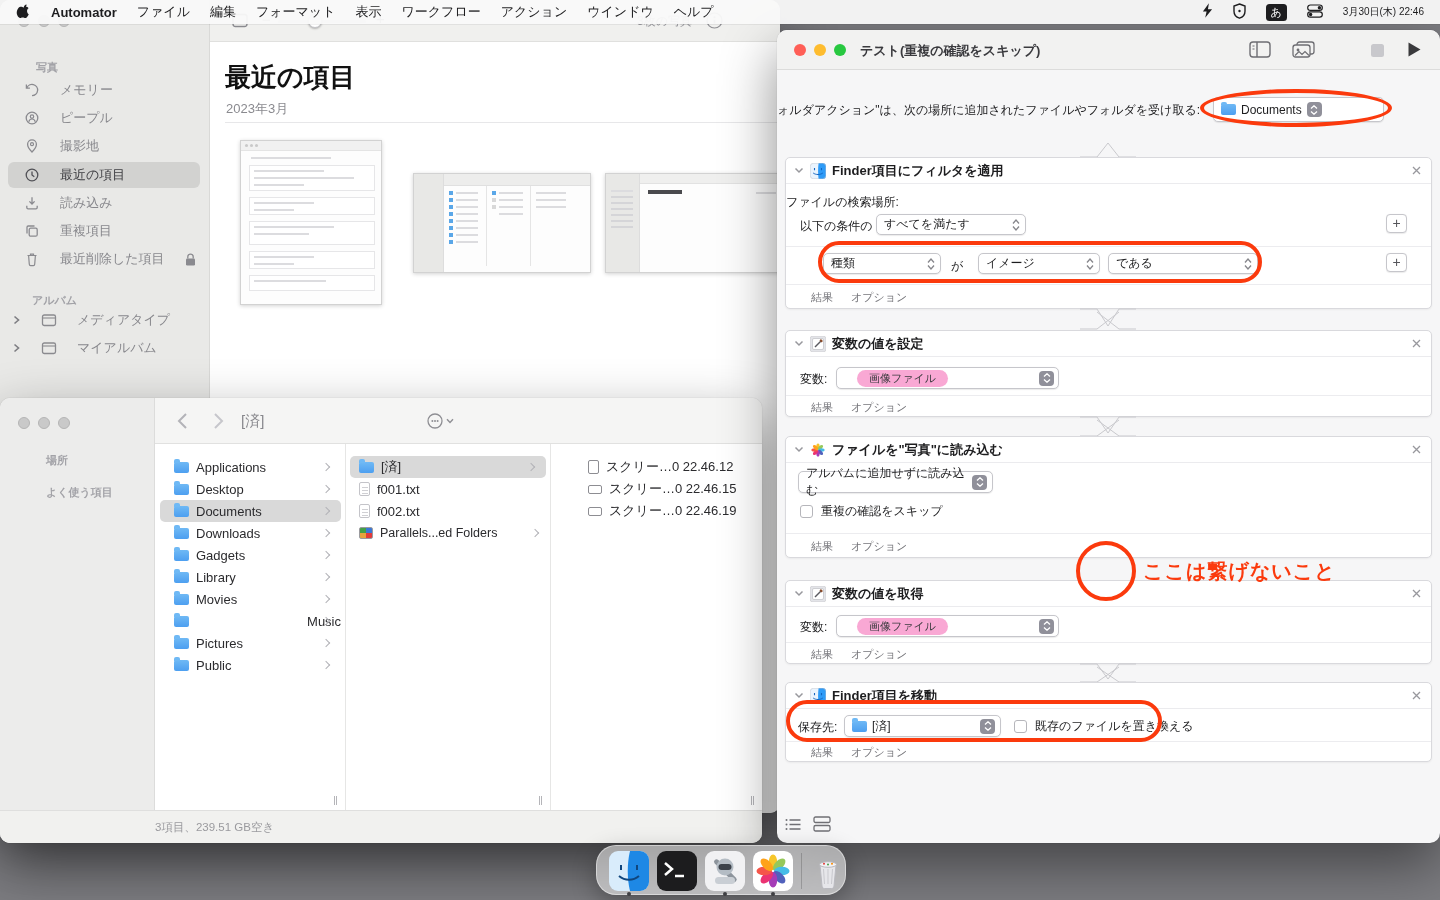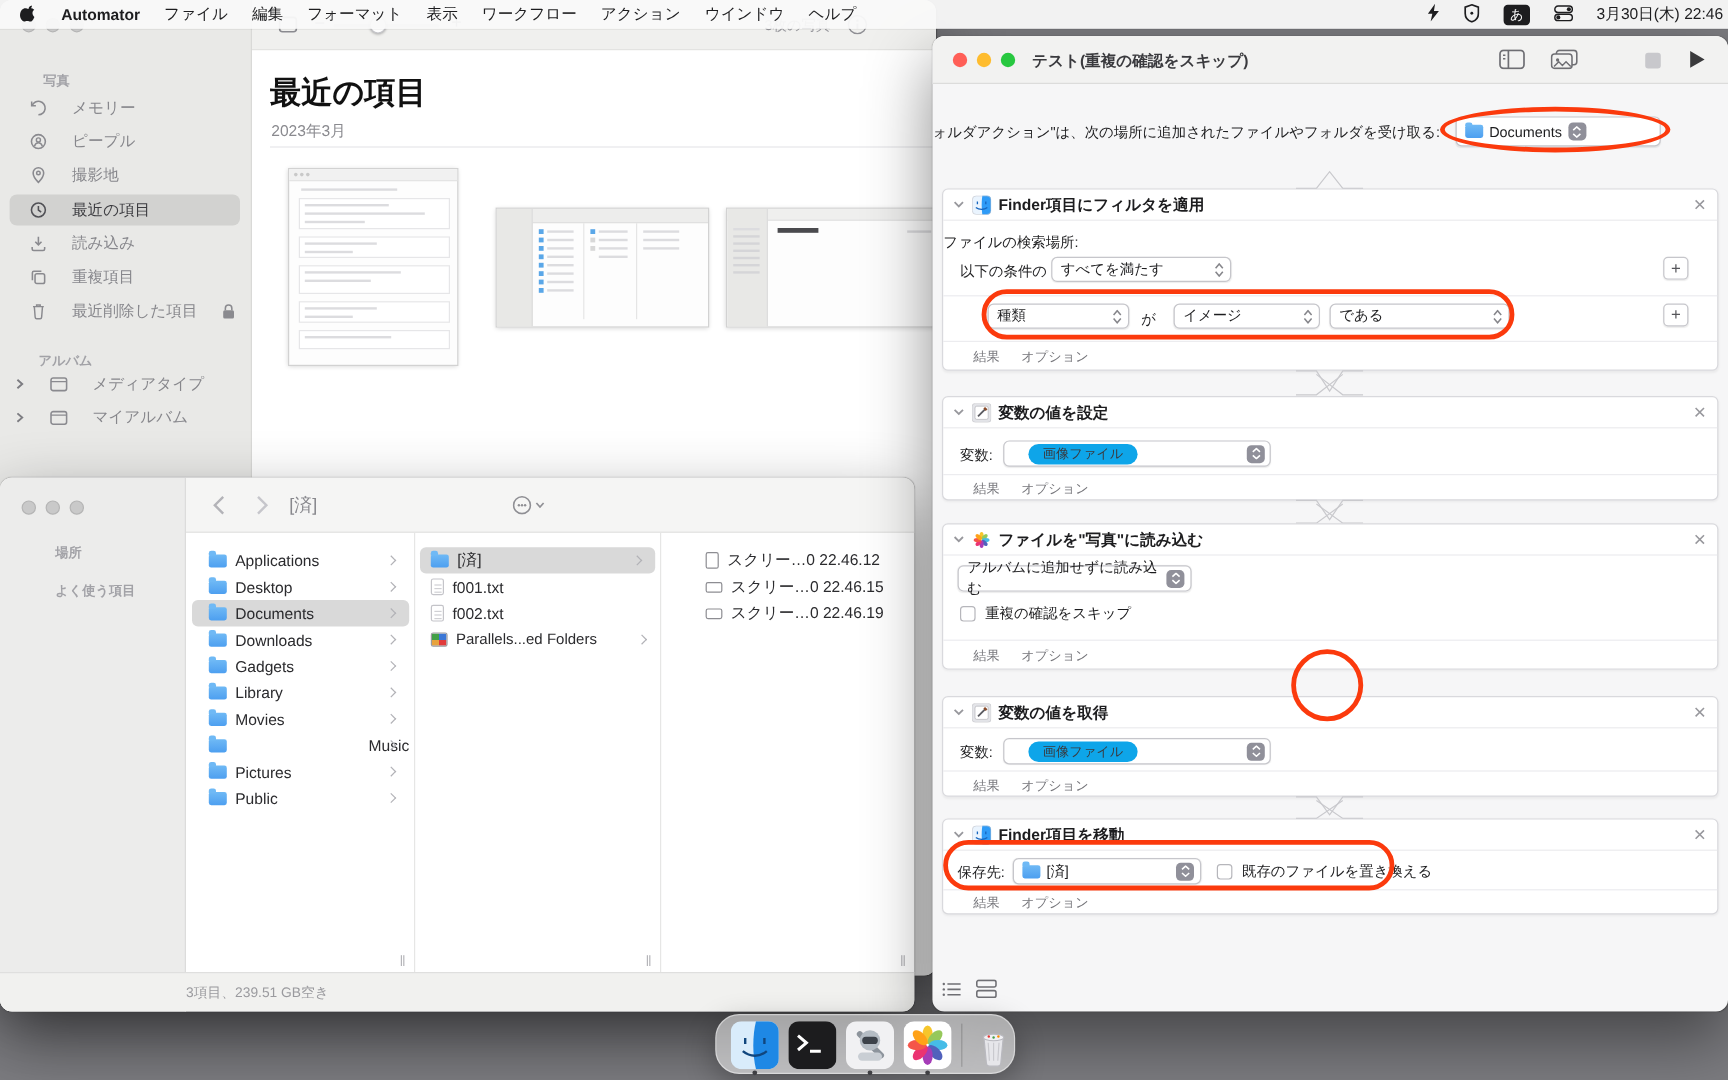--- a/index.html
+++ b/index.html
@@ -11,21 +11,21 @@
   .tl.gray { background:#c9c9c9; border:.5px solid #b5b5b5; }
   .tl.red { background:#ff5f57; } .tl.yel { background:#febc2e; } .tl.grn { background:#28c840; }
   .traffic { position:absolute; display:flex; gap:8px; }
   
   .popup { position:absolute; display:flex; align-items:center; gap:5px; background:#fff; border:1px solid #c6c6cb; border-radius:5px; height:21px; padding:0 5px 0 7px; font-size:12px; color:#1d1d1f; box-shadow:0 .5px 1px rgba(0,0,0,.08); }
   .sbadge { width:15px; height:15px; background:#90909a; border-radius:4px; display:inline-flex; align-items:center; justify-content:center; flex:0 0 auto; }
   .chevstack { display:inline-flex; flex:0 0 auto; margin-left:auto; }
   .plusbtn { position:absolute; width:21px; height:19px; border:1px solid #c6c6cb; border-radius:4px; background:#fff; color:#55555a; font-size:14px; line-height:17px; text-align:center; box-shadow:0 .5px 1px rgba(0,0,0,.08); }
   .cbx { display:inline-block; width:13px; height:13px; background:#fff; border:1px solid #b6b6bb; border-radius:3px; vertical-align:-2px; }
   .pillfield { position:absolute; display:flex; align-items:center; background:#fff; border:1px solid #c6c6cb; border-radius:5px; height:22px; padding:0 4px 0 20px; box-shadow:0 .5px 1px rgba(0,0,0,.08); }
-  .pill { background:#0ea5e9; border-radius:9px; padding:1px 12px; font-size:11px; color:#3a3a3e; margin-right:auto; }
+  .pill { background:#f9a8d4; border-radius:9px; padding:1px 12px; font-size:11px; color:#3a3a3e; margin-right:auto; }
   .cssfolder { display:inline-block; width:15px; height:11px; background:linear-gradient(#6fb9f5,#4d9ff0); border-radius:2px; position:relative; flex:0 0 auto; }
   .cssfolder:before { content:""; position:absolute; top:-2.5px; left:0; width:6px; height:3.5px; background:#6fb9f5; border-radius:2px 2px 0 0; }
   .docicon { display:inline-block; width:11px; height:14px; background:#fff; border:1px solid #c4c4c9; border-radius:2px; position:relative; flex:0 0 auto; }
   .docicon:after { content:""; position:absolute; left:2px; top:4px; width:6px; height:1px; background:#d0d0d4; box-shadow:0 3px 0 #d0d0d4, 0 6px 0 #d0d0d4; }
   .shotp { display:inline-block; width:11px; height:14px; border:1.5px solid #8d8d92; border-radius:2px; background:#fff; }
   .shotl { display:inline-block; width:14px; height:9px; border:1.5px solid #8d8d92; border-radius:2px; background:#fff; }
   .paricon { display:inline-block; width:14px; height:12px; border-radius:2px; border:1px solid #9a9a9e; background:conic-gradient(#3b77d6 0 25%, #e23b3b 0 50%, #e8a33d 0 75%, #43a047 0); }
   .rowchev { width:6px; height:6px; border-right:1.6px solid #b2b2b7; border-bottom:1.6px solid #b2b2b7; transform:rotate(-45deg); position:absolute; }
   
   .action { position:absolute; left:8px; width:647px; background:#fff; border:1px solid #d9d9dd; border-radius:5px; box-shadow:0 1px 2px rgba(0,0,0,.05); }
@@ -627,20 +627,21 @@
       <path d="M4.5 2h11M4.5 6.5h11M4.5 11h11" stroke="#6f6f74" stroke-width="1.3"></path>
     </svg>
   <svg class="abs" style="left:36px; top:786px;" width="18" height="16" viewBox="0 0 18 16">
       <rect x="1" y="1" width="16" height="5.5" rx="1.5" stroke="#6f6f74" fill="none" stroke-width="1.3"></rect>
       <rect x="1" y="9.5" width="16" height="5.5" rx="1.5" stroke="#6f6f74" fill="none" stroke-width="1.3"></rect>
     </svg>
 
   <div class="ann" style="left:423px; top:59px; width:192px; height:38px; border-radius:50%;"></div>
   <div class="ann" style="left:41px; top:211px; width:444px; height:42px; border-radius:22px;"></div>
   <div class="ann" style="left:299px; top:511px; width:60px; height:60px; border-radius:50%;"></div>
+  <div class="annote" style="left:366px; top:528px;">ここは繋げないこと</div>
   <div class="ann" style="left:9px; top:670px; width:376px; height:42px; border-radius:22px;"></div>
 </div>
 
 <div id="menubar">
   <span class="mitem" style="padding:0 12px 0 16px;">
     <svg width="13" height="16" viewBox="0 0 15 17">
         <path fill="#1d1d1f" d="M12.2 1c.1 1-.3 1.9-.8 2.5-.6.7-1.5 1.2-2.4 1.1-.1-.9.3-1.8.9-2.4.5-.6 1.5-1.1 2.3-1.2zM14.7 12.2c-.4.9-.6 1.3-1.1 2-.7 1.1-1.7 2.4-3 2.4-1.1 0-1.4-.7-2.9-.7s-1.8.7-2.9.7c-1.2 0-2.2-1.2-2.9-2.2C.1 11.5.7 7.4 2.6 5.3c.9-1 2.1-1.6 3.2-1.6 1.2 0 1.9.7 2.9.7 1 0 1.6-.7 2.9-.7 1 0 2.1.6 2.9 1.5-2.5 1.4-2.1 5.2.2 7z"></path>
       </svg>
   </span>
   <span class="mitem" style="font-weight:bold;">Automator</span>
@@ -660,21 +661,21 @@
         <path d="M6.5 1L12 3v5.2c0 3.6-2.3 6-5.5 7C3.3 14.2 1 11.8 1 8.2V3z" fill="none" stroke="#1d1d1f" stroke-width="1.4"></path>
         <circle cx="6.5" cy="8" r="1.2" fill="#1d1d1f"></circle>
       </svg></span>
   <span class="mitem"><span style="display:inline-block; background:#1d1d1f; color:#fff; font-size:11px; border-radius:3.5px; padding:1px 5px;">あ</span></span>
   <span class="mitem"><svg width="16" height="16" viewBox="0 0 16 16">
         <rect x=".7" y="2" width="14.6" height="5.4" rx="2.7" stroke="#1d1d1f" fill="none" stroke-width="1.2"></rect>
         <circle cx="12.4" cy="4.7" r="1.7" fill="#1d1d1f"></circle>
         <rect x=".7" y="8.8" width="14.6" height="5.4" rx="2.7" stroke="#1d1d1f" fill="none" stroke-width="1.2"></rect>
         <circle cx="3.6" cy="11.5" r="1.7" fill="#1d1d1f"></circle>
       </svg></span>
-  <span class="mitem" style="padding-right:4px; font-size:13px;">3月30日(木) 22:46</span>
+  <span class="mitem" style="padding-right:16px; font-size:10px;">3月30日(木) 22:46</span>
 </div>
 
 <div id="dock">
   <div class="dicon" style="left:12px;">
     <svg width="40" height="40" viewBox="0 0 40 40">
         <rect width="40" height="40" rx="9" fill="#d9ecfb"></rect>
         <path d="M21 0h10a9 9 0 019 9v22a9 9 0 01-9 9H21c-3-12-3-28 0-40z" fill="#1e88e5"></path>
         <path d="M12 14v5M28 14v5" stroke="#10467e" stroke-width="2"></path>
         <path d="M10 25c6 5 14 5 20 0" stroke="#10467e" stroke-width="2" fill="none"></path>
       </svg>

